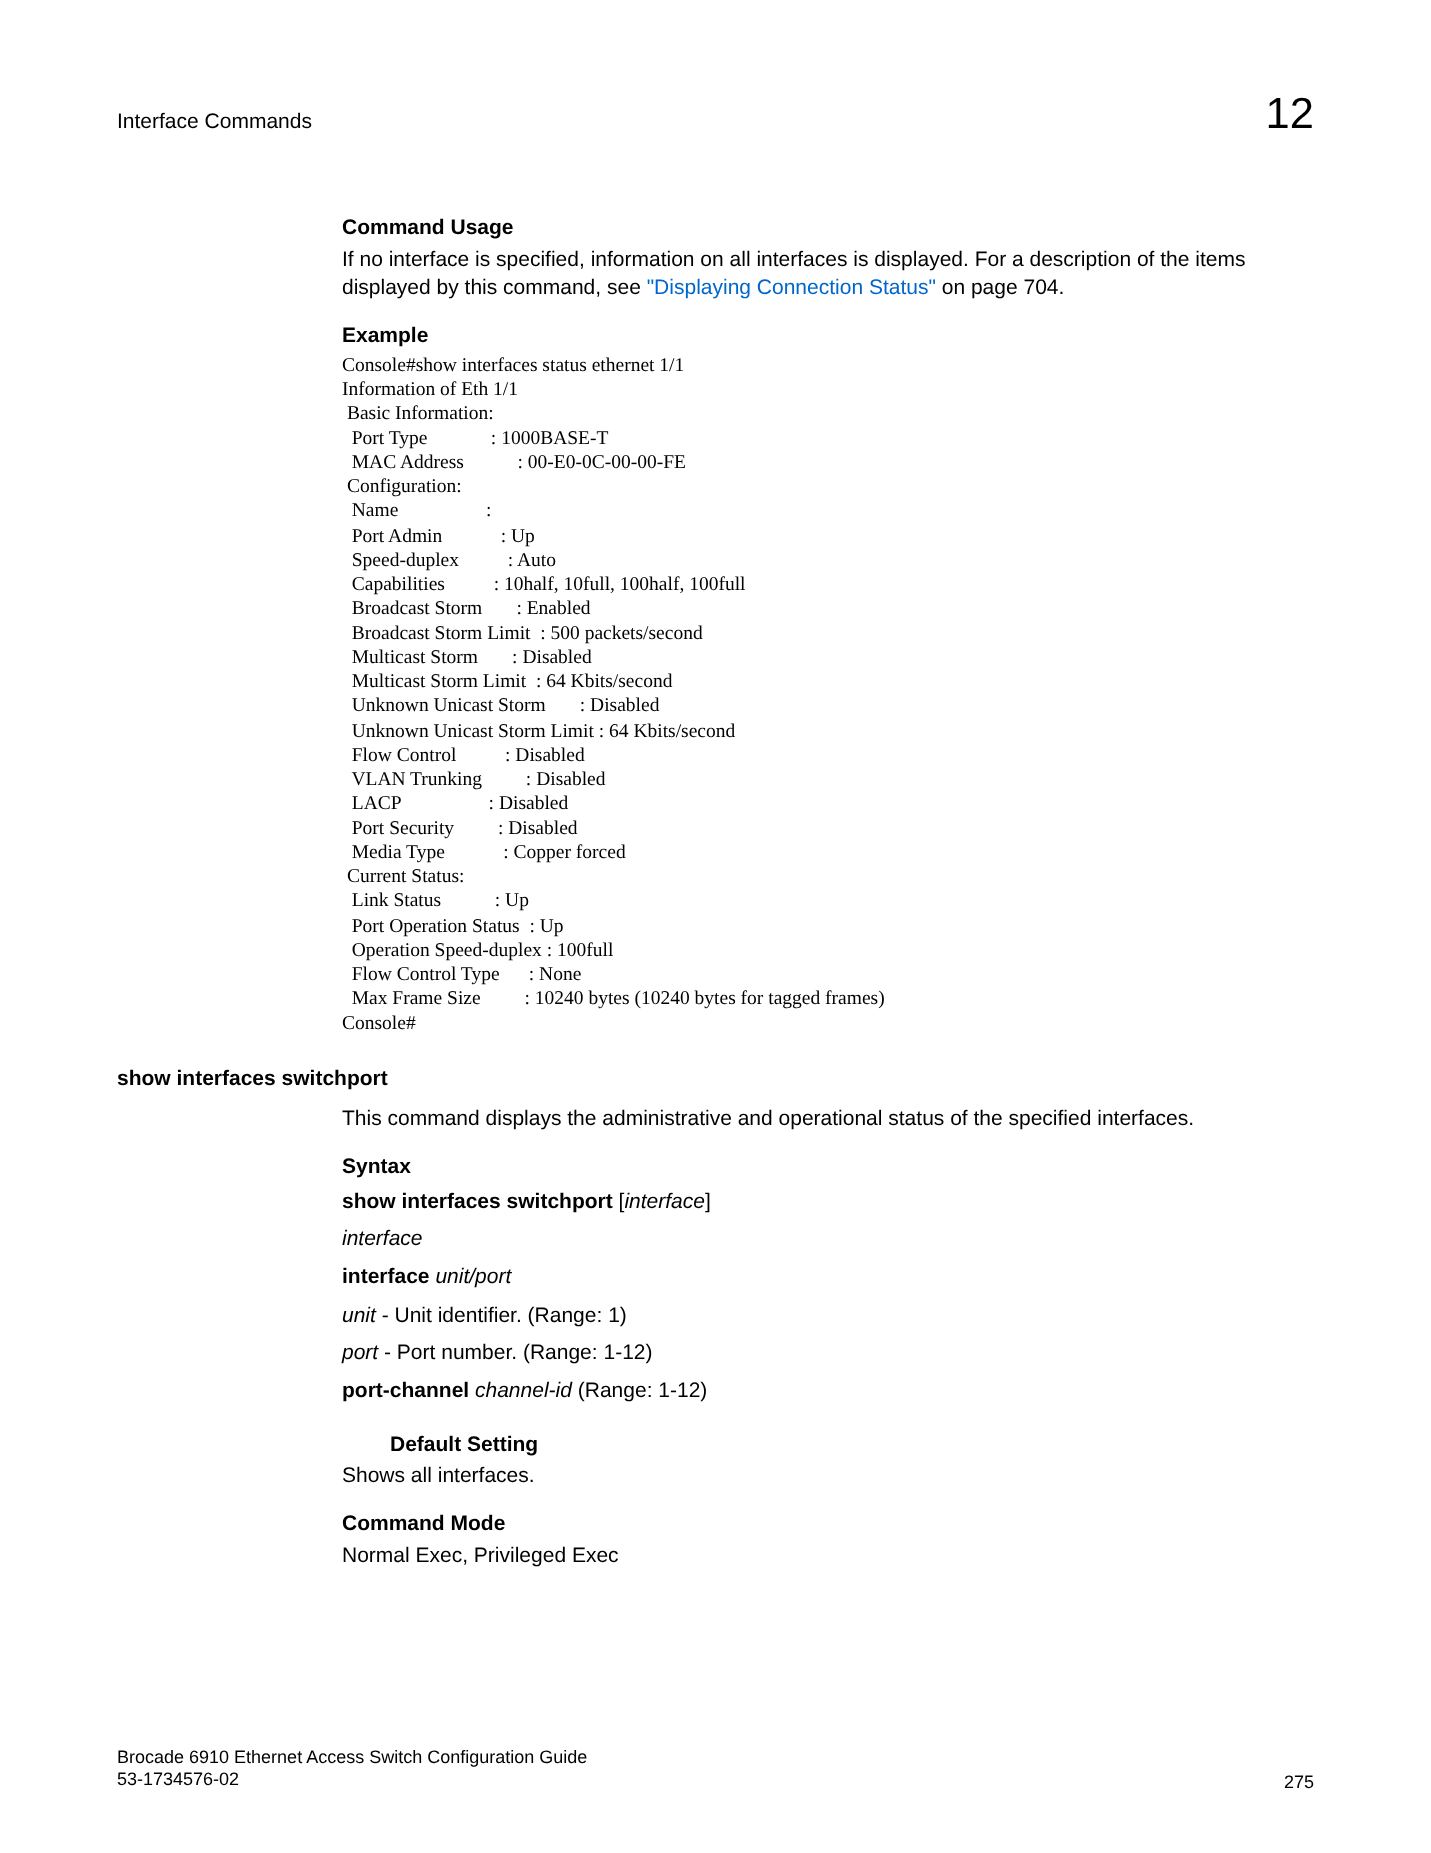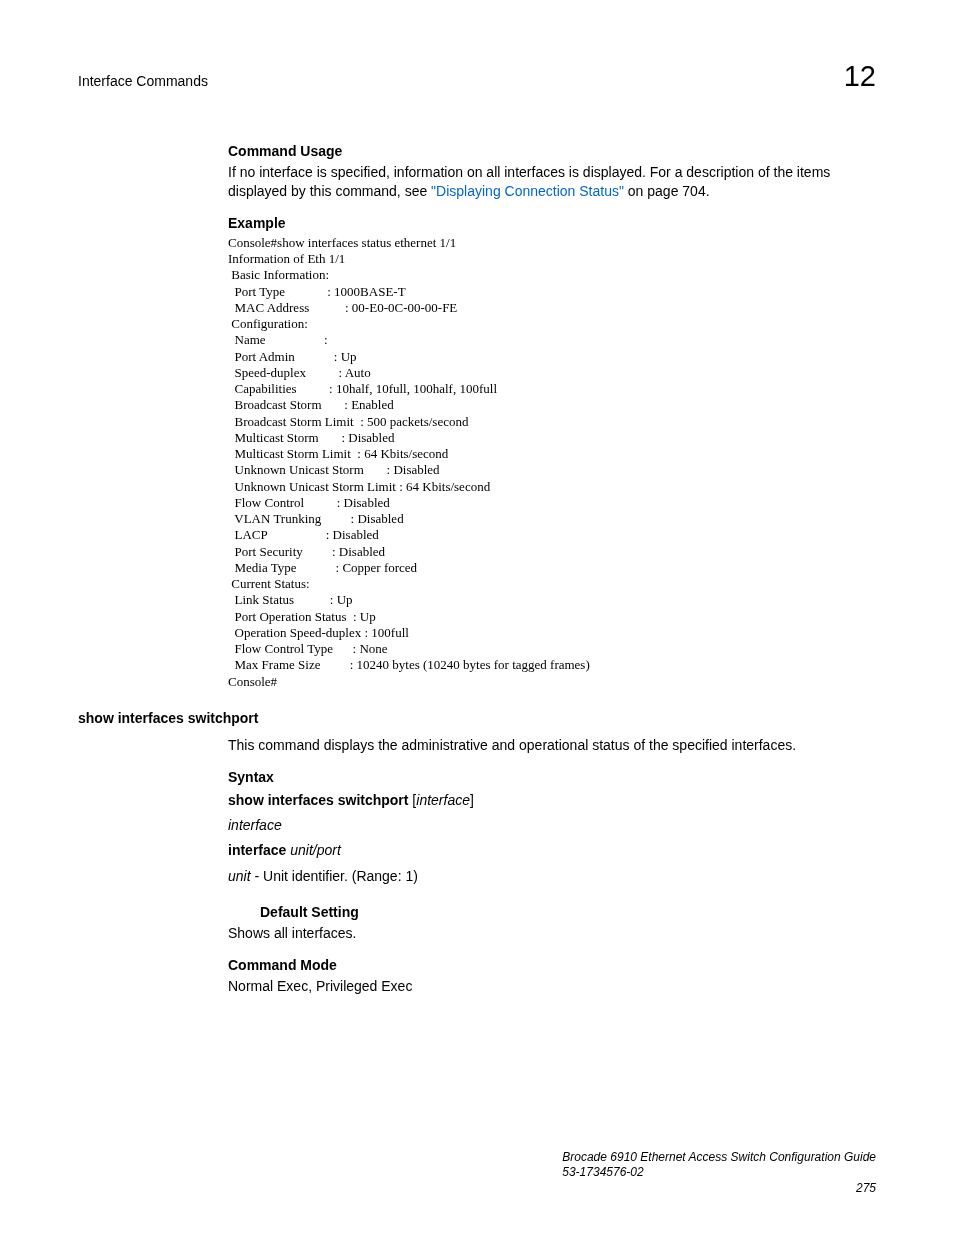--- a/index.html
+++ b/index.html
@@ -77,22 +77,20 @@
     .bold { font-weight: bold; }
     .footer {
       position: absolute;
       bottom: 40px;
       left: 78px;
       right: 78px;
       display: flex;
       justify-content: space-between;
       align-items: flex-end;
       font-size: 12px;
-      font-style: italic;
-      flex-direction: column;
     }
     .footer-left { line-height: 1.3; }
     .footer-right { font-size: 12px; }
   </style>
 </head>
 <body>
 
 <div class="page">
   <div class="header">
     <span class="header-title">Interface Commands</span>
@@ -154,21 +152,28 @@
 
     <div class="syntax-line syntax-indent-3">
       <span class="bold">interface</span>
       <span class="italic">unit/port</span>
     </div>
 
     <div class="syntax-line syntax-indent-4">
       <span class="italic">unit</span><span> - Unit identifier. (Range: 1)</span>
     </div>
 
+    <div class="syntax-line syntax-indent-4">
+      <span class="italic">port</span><span> - Port number. (Range: 1-12)</span>
+    </div>
 
+    <div class="syntax-line syntax-indent-3">
+      <span class="bold">port-channel</span>
+      <span class="italic">channel-id</span><span> (Range: 1-12)</span>
+    </div>
 
     <div class="section-head" style="margin-top:18px;padding-left:32px;">Default Setting</div>
     <p class="para">Shows all interfaces.</p>
 
     <div class="section-head">Command Mode</div>
     <p class="para">Normal Exec, Privileged Exec</p>
   </div>
 
   <div class="footer">
     <div class="footer-left">

